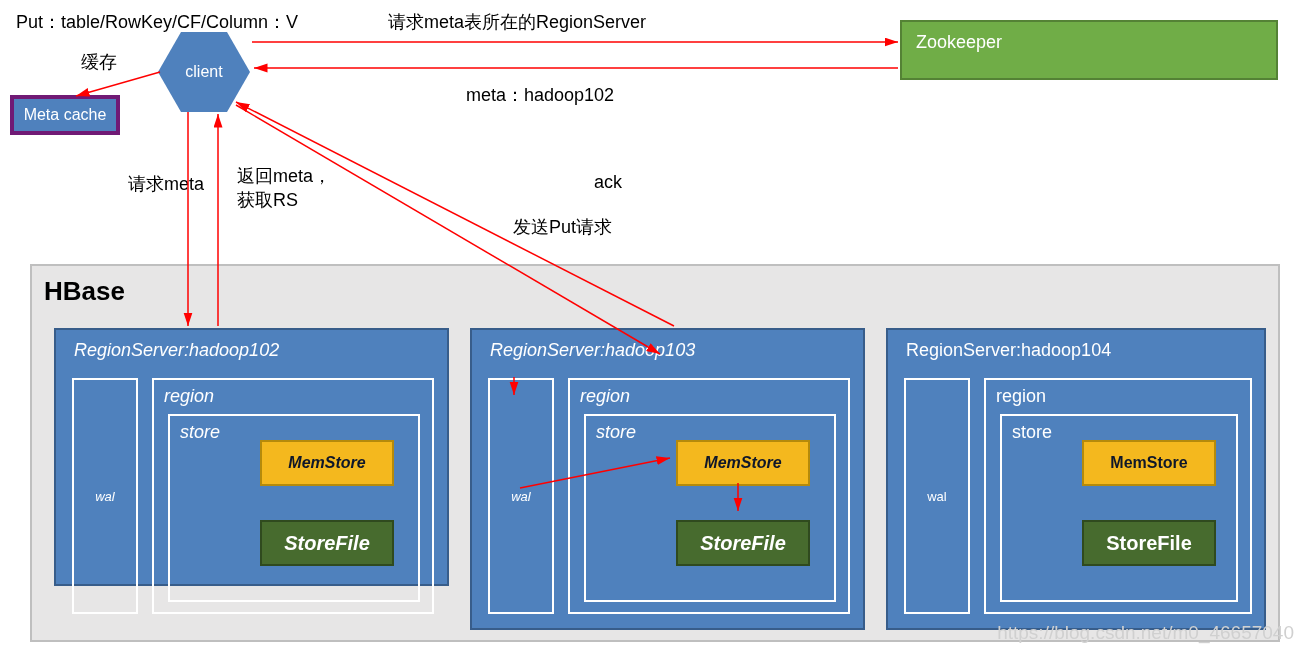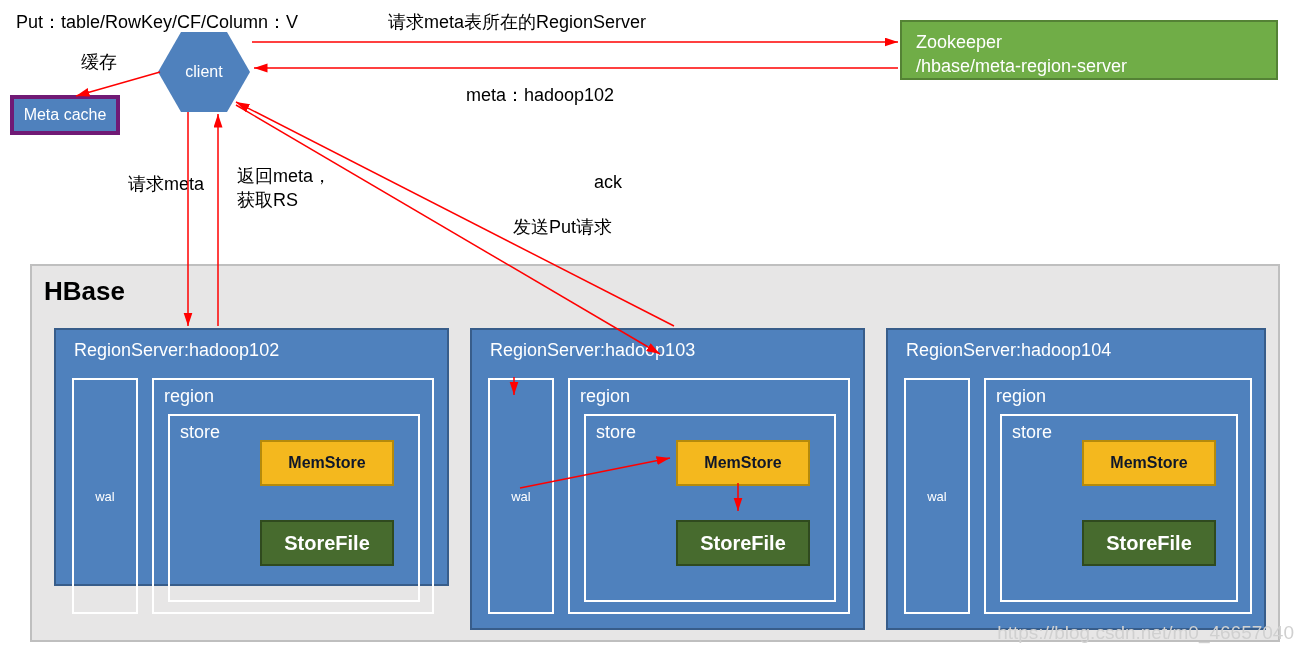--- a/index.html
+++ b/index.html
@@ -29,55 +29,54 @@
 <div class="abs label" style="left:81px; top:50px;">缓存</div>
 
 <div class="abs box-blue" style="left:10px; top:95px; width:110px; height:40px;">Meta cache</div>
 
 <div class="abs hexagon" style="left:158px; top:32px;">client</div>
 
 <div class="abs label" style="left:388px; top:10px;">请求meta表所在的RegionServer</div>
 
 <div class="abs box-green" style="left:900px; top:20px; width:378px; height:60px;">
   <div>Zookeeper</div>
-  <div>/hbase/meta-region-server</div>
 </div>
 
 <div class="abs label" style="left:466px; top:83px;">meta：hadoop102</div>
 
 <div class="abs label" style="left:128px; top:172px;">请求meta</div>
 
 <div class="abs label" style="left:237px; top:164px; line-height:1.35;">
   <div>返回meta，</div>
   <div>获取RS</div>
 </div>
 
 <div class="abs label" style="left:594px; top:172px;">ack</div>
 
 <div class="abs label" style="left:513px; top:215px;">发送Put请求</div>
 
 <div class="abs hbase-container" style="left:30px; top:264px; width:1250px; height:378px;">
   <div class="hbase-title">HBase</div>
 
-  <div class="abs rs-box" style="left:22px; top:62px; width:395px; height:258px;">
+  <div class="abs rs-box" style="left:22px; top:62px; width:395px; height:258px;font-style:italic;">
     <div class="rs-title">RegionServer:hadoop102</div>
     <div class="inner-box" style="left:16px; top:48px; width:66px; height:236px;">
       <div class="wal-label">wal</div>
     </div>
     <div class="inner-box" style="left:96px; top:48px; width:282px; height:236px;">
       <div class="inner-label">region</div>
       <div class="inner-box" style="left:14px; top:34px; width:252px; height:188px;">
         <div class="inner-label">store</div>
         <div class="memstore" style="left:90px; top:24px; width:134px; height:46px;">MemStore</div>
         <div class="storefile" style="left:90px; top:104px; width:134px; height:46px;">StoreFile</div>
       </div>
     </div>
   </div>
 
-  <div class="abs rs-box" style="left:438px; top:62px; width:395px; height:302px;">
+  <div class="abs rs-box" style="left:438px; top:62px; width:395px; height:302px;font-style:italic;">
     <div class="rs-title">RegionServer:hadoop103</div>
     <div class="inner-box" style="left:16px; top:48px; width:66px; height:236px;">
       <div class="wal-label">wal</div>
     </div>
     <div class="inner-box" style="left:96px; top:48px; width:282px; height:236px;">
       <div class="inner-label">region</div>
       <div class="inner-box" style="left:14px; top:34px; width:252px; height:188px;">
         <div class="inner-label">store</div>
         <div class="memstore" style="left:90px; top:24px; width:134px; height:46px;">MemStore</div>
         <div class="storefile" style="left:90px; top:104px; width:134px; height:46px;">StoreFile</div>

